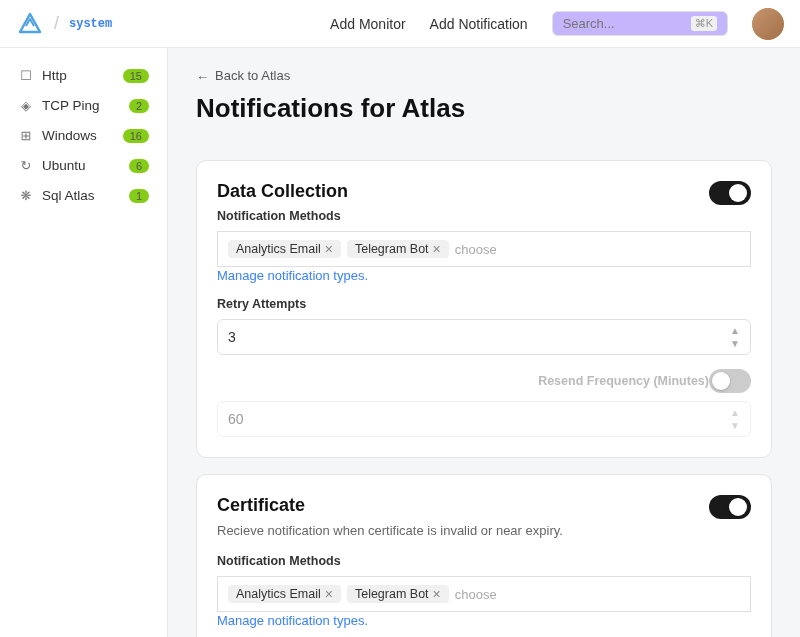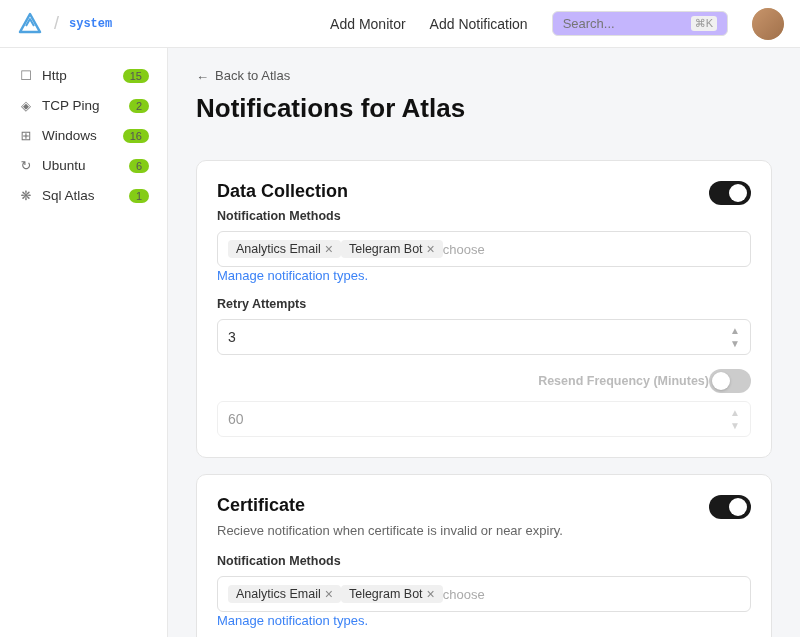--- a/index.html
+++ b/index.html
@@ -44,21 +44,21 @@
 
     
     .toggle { position: relative; width: 42px; height: 24px; flex-shrink: 0; cursor: pointer; }
     .toggle input { opacity: 0; width: 0; height: 0; }
     .toggle-track { position: absolute; inset: 0; border-radius: 12px; background: #1a1a1a; transition: background 0.2s; }
     .toggle-track.off { background: #ccc; }
     .toggle-thumb { position: absolute; width: 18px; height: 18px; background: #fff; border-radius: 50%; top: 3px; right: 4px; transition: right 0.2s; box-shadow: 0 1px 3px rgba(0,0,0,0.2); }
     .toggle-thumb.off { right: auto; left: 3px; }
 
     
-    .tags-input { border: 1px solid #e0e0e0; border-radius: 6px; padding: 6px 10px; display: flex; align-items: center; flex-wrap: wrap; min-height: 36px; }
+    .tags-input { border: 1px solid #e0e0e0; border-radius: 0; padding: 6px 10px; display: flex; align-items: center; gap: 6px; flex-wrap: wrap; min-height: 36px; }
     .tag { display: flex; align-items: center; gap: 4px; background: #f0f0f0; border-radius: 4px; padding: 2px 8px; font-size: 12.5px; color: #333; }
     .tag-remove { color: #888; cursor: pointer; font-size: 14px; line-height: 1; }
     .tag-choose { color: #aaa; font-size: 13px; }
 
     
     .manage-link { color: #3b82f6; font-size: 13px; cursor: pointer; text-decoration: none; display: inline-block; margin-bottom: 14px; }
 
     
     .number-input-wrap { border: 1px solid #e0e0e0; border-radius: 6px; padding: 0 10px; display: flex; align-items: center; justify-content: space-between; height: 36px; }
     .number-input { border: none; outline: none; font-size: 14px; color: #333; background: transparent; width: 80%; }

